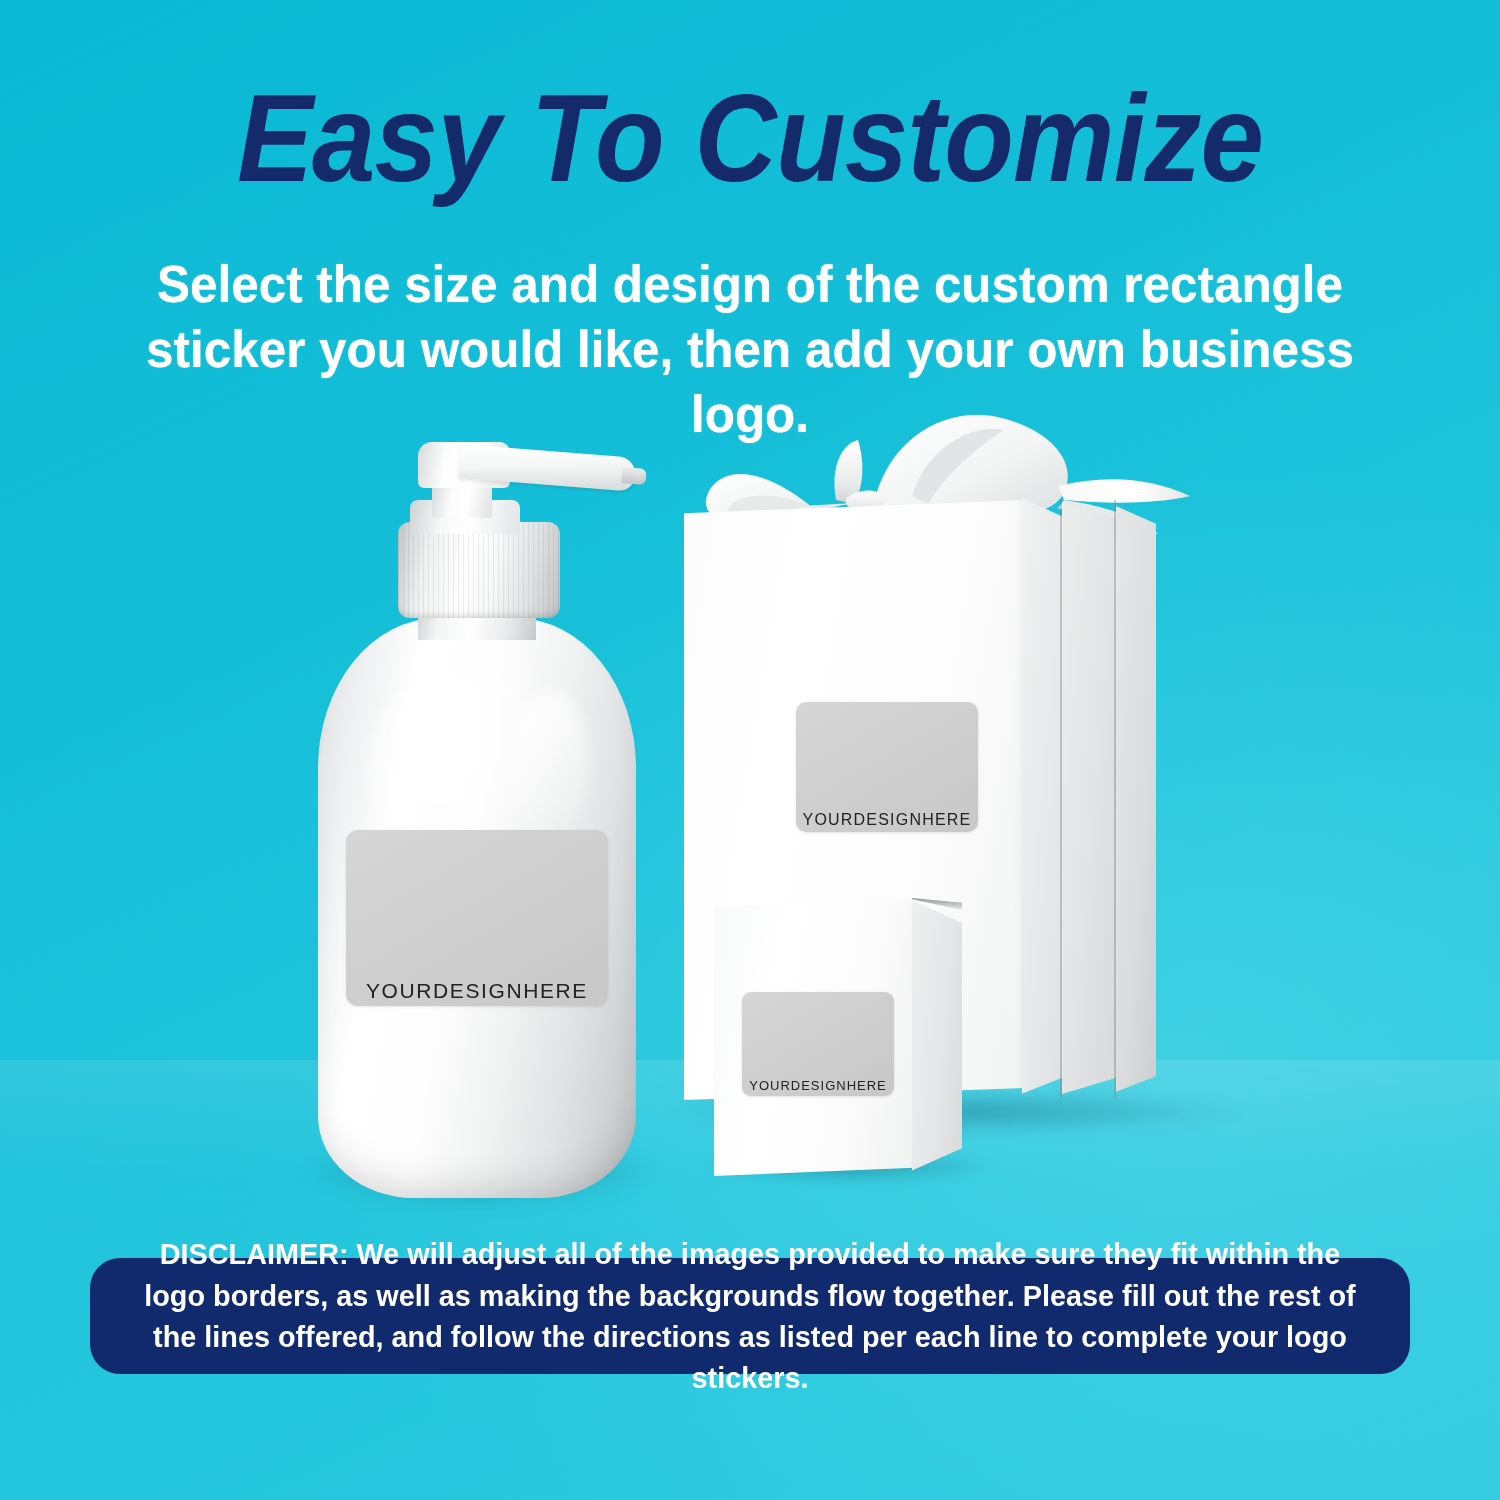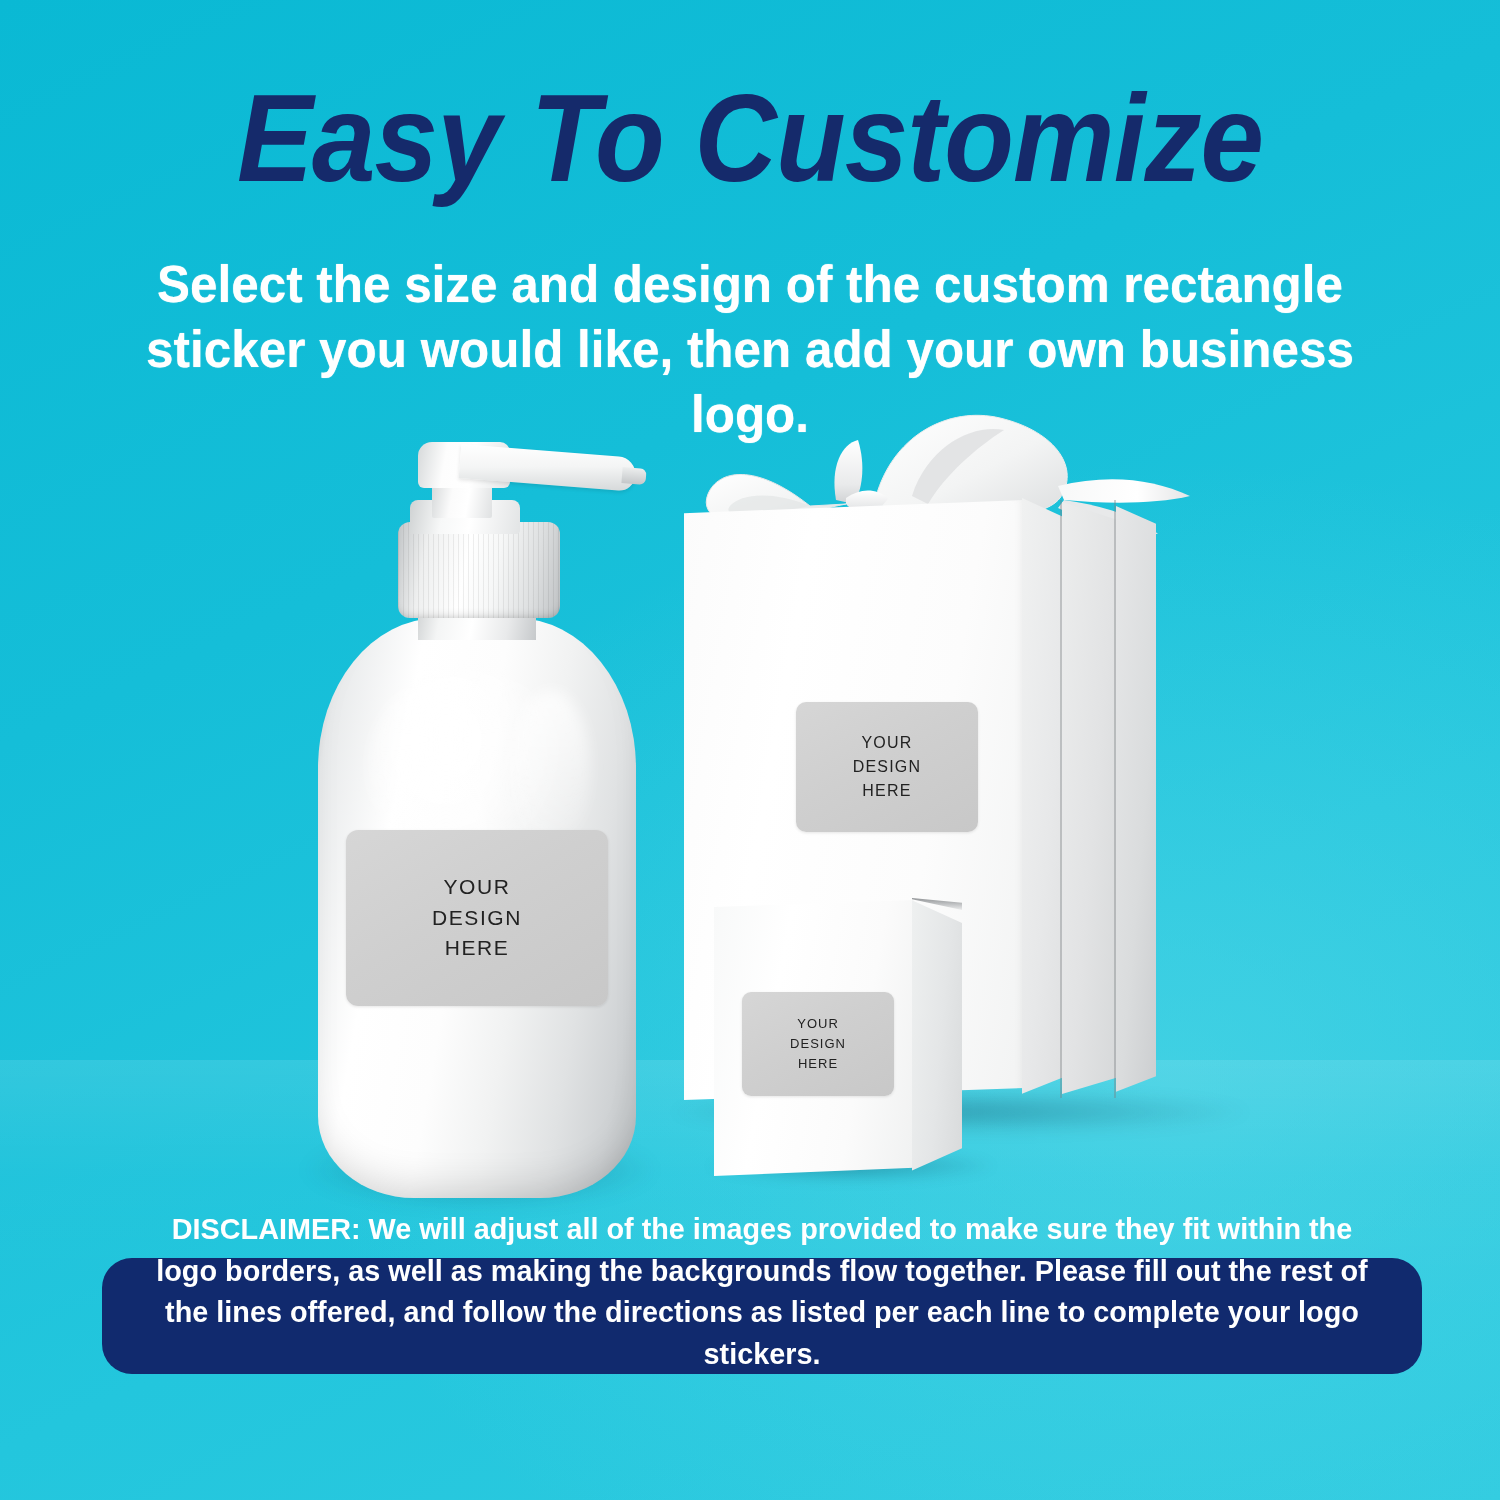--- a/index.html
+++ b/index.html
@@ -62,22 +62,22 @@
     transform: scaleX(0.95);
     text-shadow: 0 0 1px rgba(255,255,255,0.8);
   }
 
   
   .sticker {
     position: absolute;
     background: linear-gradient(150deg, #d6d6d6 0%, #cfcfcf 45%, #c8c8c8 100%);
     color: #222;
     display: flex;
-    flex-direction: column;
-    align-items: center;
+    flex-direction: row;
+    align-items: flex-end;
     justify-content: center;
     font-family: "Liberation Sans", sans-serif;
     font-weight: 300;
     letter-spacing: 1.6px;
     text-align: center;
     box-shadow: 0 1px 3px rgba(0,0,0,0.10);
   }
   .sticker span { display: block; }
 
   
@@ -351,25 +351,24 @@
   
   .disclaimer {
     position: absolute;
     left: 90px;
     top: 1258px;
     width: 1320px;
     height: 116px;
     background: #112a6e;
     border-radius: 30px;
     display: flex;
-    align-items: flex-end;
+    align-items: center;
     justify-content: center;
     box-sizing: border-box;
     padding: 0 28px;
-    margin-left: 12px;
   }
   .disclaimer-text {
     color: #ffffff;
     font-family: "Liberation Sans Narrow", "Liberation Sans", sans-serif;
     font-weight: bold;
     font-size: 30px;
     line-height: 1.38;
     text-align: center;
     transform: scaleX(0.96);
   }

